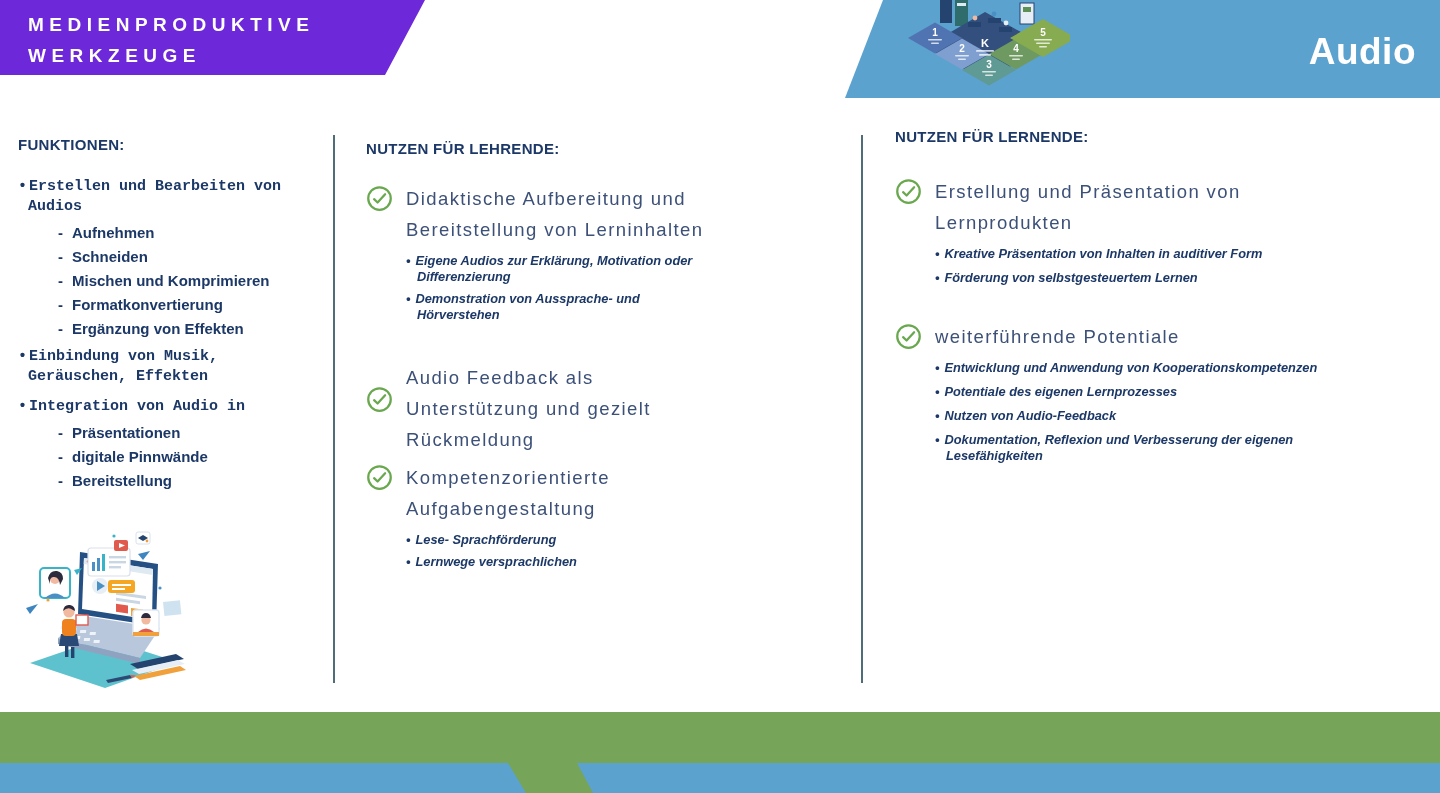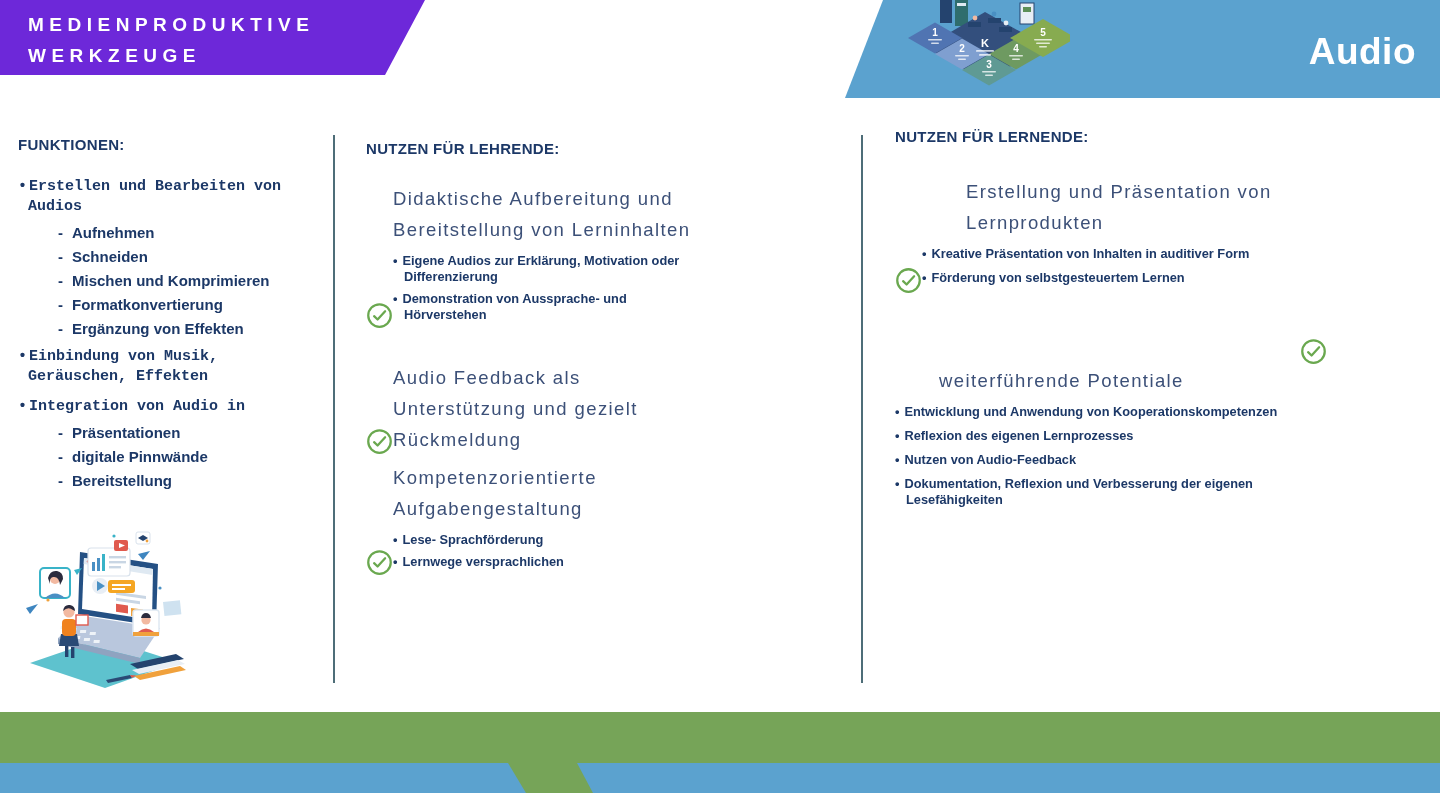--- a/index.html
+++ b/index.html
@@ -37,32 +37,32 @@
   .f-item { font-size:15px; font-weight:bold; color:#1c3867; line-height:20px;
             margin-top:10px; padding-left:10px; text-indent:-10px;font-family:Liberation Mono, monospace; }
   .f-sub  { font-size:15px; font-weight:bold; color:#1c3867; line-height:17px;
             margin:7px 0 7px 40px; }
   .f-sub .m { margin-right:9px; }
   .f-item .m { margin-right:2px; }
 
   
   #col2 { left:366px; top:140px; width:490px; }
   #col3 { left:895px; top:128px; width:540px; }
-  .chk-item { position:absolute; display:flex; align-items:flex-end; }
+  .chk-item { position:absolute; display:flex; gap:13px; align-items:flex-start; }
   .chk { width:27px; height:27px; flex:none; margin-top:2px; }
   .chk circle, .chk path { fill:none; stroke:#6aa84f; stroke-width:2; stroke-linecap:round; stroke-linejoin:round; }
   .icon-low { margin-top:24px; }
   .chk-title { font-size:18.5px; font-weight:400; color:#3c5078; letter-spacing:1.4px; line-height:31px; }
   #col2 .chk-title { max-width:322px; }
-  #col3 .chk-title { max-width:382px;margin-left:44px; }
+  #col3 .chk-title { max-width:382px; }
   .bullets { margin-top:8px; }
   #col2 .bullets { max-width:302px; }
   #col3 .bullets { max-width:432px; }
   .sb { font-size:12.8px; font-weight:bold; color:#1c3867; line-height:16px;
-        margin:6px 0; padding-left:11px; text-indent:-11px; }
+        margin:6px 0; padding-left:11px; text-indent:-11px;font-style:italic; }
   #col3 .sb { margin:8px 0; }
   .sb .m { margin-right:5px; }
 
   
   .stripe-green { position:absolute; left:0; top:712px; width:1440px; height:51px; background:#76a458; }
   .stripe-blue  { position:absolute; left:0; top:763px; width:1440px; height:30px; background:#5ba2cf; }
   .stripe-link  { position:absolute; left:508px; top:763px; width:86px; height:30px; background:#76a458;
                   clip-path:polygon(0 0, 69px 0, 85px 30px, 18px 30px); }
 
   
@@ -223,30 +223,30 @@
         </svg>
       <div>
         <div class="chk-title">Erstellung und Präsentation von Lernprodukten</div>
         <div class="bullets">
           <div class="sb"><span class="m">•</span><span>Kreative Präsentation von Inhalten in auditiver Form</span></div>
           <div class="sb"><span class="m">•</span><span>Förderung von selbstgesteuertem Lernen</span></div>
         </div>
       </div>
     </div>
 
-    <div class="chk-item" style="top:208px;flex-direction:column;">
+    <div class="chk-item" style="top:193px;">
       <svg class="chk" viewBox="0 0 24 24">
         <circle cx="12" cy="12" r="10"></circle>
           <path d="M7.2 12.6l3.1 3L17 8.2"></path>
         </svg>
       <div>
         <div class="chk-title">weiterführende Potentiale</div>
         <div class="bullets">
           <div class="sb"><span class="m">•</span><span>Entwicklung und Anwendung von Kooperationskompetenzen</span></div>
-          <div class="sb"><span class="m">•</span><span>Reflexion des eigenen Lernprozesses</span></div>
+          <div class="sb"><span class="m">•</span><span>Potentiale des eigenen Lernprozesses</span></div>
           <div class="sb"><span class="m">•</span><span>Nutzen von Audio-Feedback</span></div>
           <div class="sb"><span class="m">•</span><span>Dokumentation, Reflexion und Verbesserung der eigenen Lesefähigkeiten</span></div>
         </div>
       </div>
     </div>
   </div>
 
   <svg class="illus" width="175" height="175" viewBox="0 0 175 175">
     <polygon points="85,120 160,144 87,170 12,145" fill="#5ec2ce"></polygon>
 

